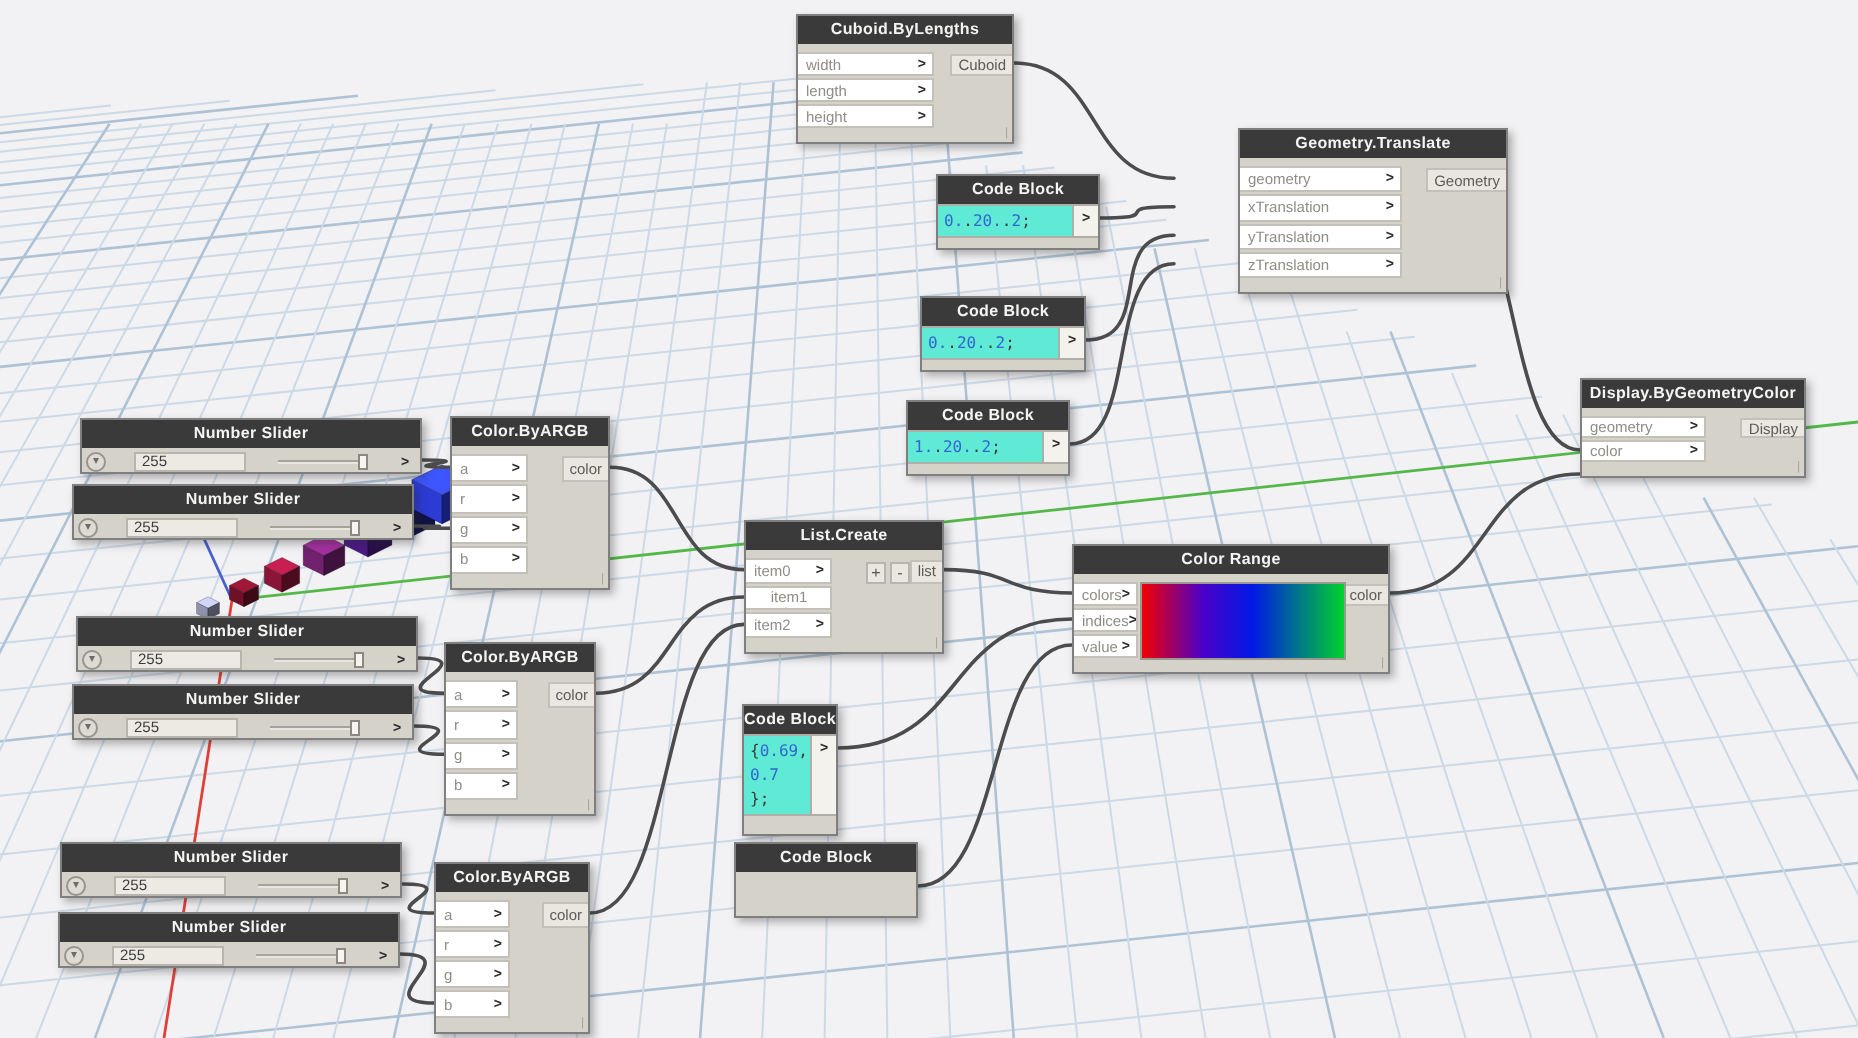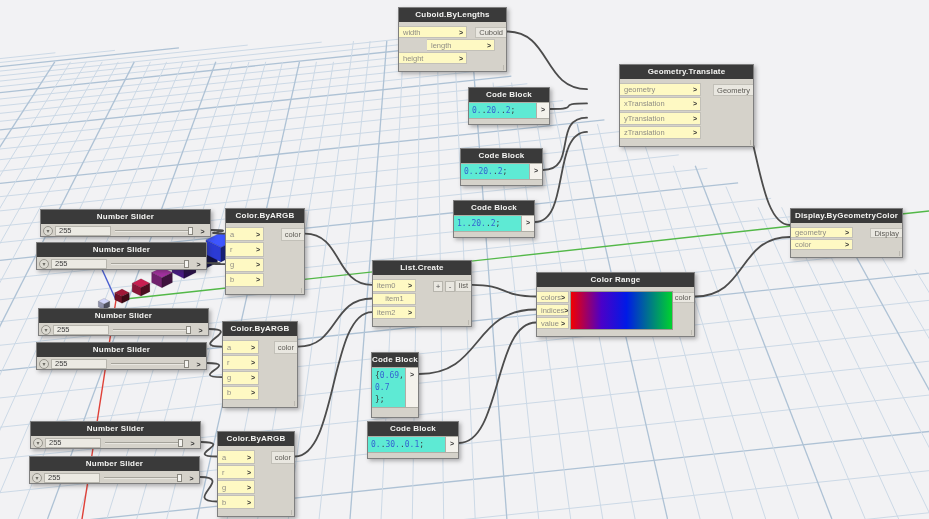--- a/index.html
+++ b/index.html
@@ -3,32 +3,32 @@
 <meta charset="utf-8">
 <style>
   *{margin:0;padding:0;box-sizing:border-box}
   html,body{width:929px;height:519px;overflow:hidden}
   body{font-family:"Liberation Sans",sans-serif;background:#f2f2f4}
   #stage{position:relative;width:929px;height:519px}
   #bg{position:absolute;left:0;top:0}
   #node-layer{position:absolute;left:0;top:0;width:929px;height:519px}
   .node{position:absolute;background:#d5d2ca;border:1px solid #7f7f7f;box-shadow:2px 2px 4px rgba(40,40,40,.35)}
   .hdr{height:14px;background:#3a3a3a;color:#f4f4f2;font-size:8px;font-weight:bold;text-align:center;line-height:13px;letter-spacing:.2px;overflow:hidden;white-space:nowrap}
-  .incell{position:absolute;left:0;background:#fef9c3;border:1px solid #c2c0b8;border-left:none;display:flex;align-items:center;justify-content:space-between;padding:0 3px 0 4px;overflow:hidden}
+  .incell{position:absolute;left:0;background:#ffffff;border:1px solid #c2c0b8;border-left:none;display:flex;align-items:center;justify-content:space-between;padding:0 3px 0 4px;overflow:hidden}
   .plab{font-size:7.5px;color:#8f8d85;white-space:nowrap}
   .chev{font-size:7px;font-weight:bold;color:#2d2d2d}
   .outcell{position:absolute;right:0;background:#e9e7e0;border:1px solid #c2c0b8;border-right:none;display:flex;align-items:center;padding:0 3px;font-size:7.5px;color:#5d5b55;white-space:nowrap}
   .lace{position:absolute;right:2px;bottom:0;font-size:6px;color:#a5a39b;line-height:8px}
   .lbtn{position:absolute;width:10px;height:11px;background:#e9e7e0;border:1px solid #b7b5ad;font-size:8px;color:#555;display:flex;align-items:center;justify-content:center;line-height:1}
   .grad{position:absolute;border:1px solid #9b998f}
   .cbody{position:relative;height:calc(100% - 14px)}
   .codecell{position:absolute;left:0;top:0;right:12px;background:#5eead4;border:1px solid #b0aea6;border-left:none;padding:2px 0 0 3px;font-family:"DejaVu Sans Mono",monospace;font-size:8px;line-height:12px;color:#3a3a3a;overflow:hidden;white-space:nowrap}
   .codeport{position:absolute;right:0;top:0;width:12px;background:#f4f2ec;border-top:1px solid #b0aea6;border-bottom:1px solid #b0aea6;display:flex;justify-content:center;padding-top:3px}
   .num{color:#3465d0}
-  .sbody{display:flex;align-items:center;height:14px;padding:0 2px;gap:2px}
+  .sbody{display:flex;align-items:center;height:14px;padding:0 2px;gap:14px}
   .sexp{width:10px;height:10px;border:1px solid #96948c;border-radius:50%;background:#dddbd3;font-size:6px;color:#6e6c66;display:flex;align-items:center;justify-content:center;flex:0 0 auto;line-height:1}
   .sval{flex:0 0 56px;height:10px;background:#eceae3;border:1px solid #b7b5ad;font-size:7.5px;color:#3c3c3c;line-height:8px;padding-left:3px;overflow:hidden}
   .strackwrap{flex:1 1 auto;position:relative;height:10px}
   .sgroove{position:absolute;left:2px;right:2px;top:4px;height:2px;background:#a5a39b;border-bottom:1px solid #e8e6e0}
   .shandle{position:absolute;top:1px;left:91%;width:5px;height:8px;background:#f5f4f0;border:1px solid #8a8880}
   .sport{flex:0 0 11px;display:flex;justify-content:center}
 </style>
 </head>
 <body style="background: rgb(242, 242, 244);">
 
@@ -187,21 +187,21 @@
         <path d="M 695 296.5 C 747.25 296.5, 737.75 237, 790 237" stroke="#4c4c4c" stroke-width="1.8" fill="none" stroke-linecap="round"></path>
       </g>
     </svg>
   <div id="node-layer">
       <div class="node function" style="left: 398px; top: 7px; width: 109px; height: 65px;">
         <div class="hdr"><span>Cuboid.ByLengths</span></div>
         <div class="incell" style="top: 18px; height: 12px; width: 68px;">
           <span class="plab">width</span>
           <span class="chev">&gt;</span>
         </div>
-        <div class="incell" style="top: 31px; height: 12px; width: 68px; margin-left: 28px;">
+        <div class="incell" style="top: 31px; height: 12px; width: 68px;">
           <span class="plab">length</span>
           <span class="chev">&gt;</span>
         </div>
         <div class="incell" style="top: 44px; height: 12px; width: 68px; align-items: center;">
           <span class="plab">height</span>
           <span class="chev">&gt;</span>
         </div>
         <div class="outcell" style="top: 19px; height: 11px;">
           <span>Cuboid</span>
         </div>
@@ -411,21 +411,21 @@
         <div class="incell" style="top: 44px; height: 12px; width: 32px;">
           <span class="plab">value</span>
           <span class="chev">&gt;</span>
         </div>
         <div class="outcell" style="top: 19px; height: 11px;">
           <span>color</span>
         </div>
         <div class="grad" style="left: 33px; top: 18px; width: 103px; height: 39px; background: linear-gradient(to right, rgb(242, 0, 0) 0%, rgb(75, 0, 200) 30%, rgb(0, 26, 230) 55%, rgb(0, 210, 46) 100%);"></div>
         <div class="lace">|</div>
       </div>
-      <div class="node function" style="left: 790px; top: 208px; width: 113px; height: 50px;">
+      <div class="node function" style="left: 790px; top: 189px; width: 113px; height: 50px;">
         <div class="hdr"><span>Display.ByGeometryColor</span></div>
         <div class="incell" style="top: 18px; height: 11px; width: 62px;">
           <span class="plab">geometry</span>
           <span class="chev">&gt;</span>
         </div>
         <div class="incell" style="top: 30px; height: 11px; width: 62px;">
           <span class="plab">color</span>
           <span class="chev">&gt;</span>
         </div>
         <div class="outcell" style="top: 19px; height: 10px;">
@@ -441,28 +441,20 @@
             <div class="code-line"><span class="num">0.7</span></div>
             <div class="code-line">};</div>
           </div>
           <div class="codeport" style="height: 41px;">
             <span class="chev">&gt;</span>
           </div>
         </div>
       </div>
       <div class="node code" style="left: 367px; top: 421px; width: 92px; height: 38px;">
         <div class="hdr"><span>Code Block</span></div>
-        <div class="cbody">
-          <div class="codecell" style="height: 17px;">
-            <div class="code-line"><span class="num">0.</span>.<span class="num">30.</span>.<span class="num">0.1</span>;</div>
-          </div>
-          <div class="codeport" style="height: 17px;">
-            <span class="chev">&gt;</span>
-          </div>
-        </div>
       </div>
       <div class="node slider" style="left: 30px; top: 421px; width: 171px; height: 28px;">
         <div class="hdr"><span>Number Slider</span></div>
         <div class="sbody">
           <div class="sexp">
             <span>▾</span>
           </div>
           <div class="sval"><span>255</span></div>
           <div class="strackwrap">
             <div class="sgroove"></div>

